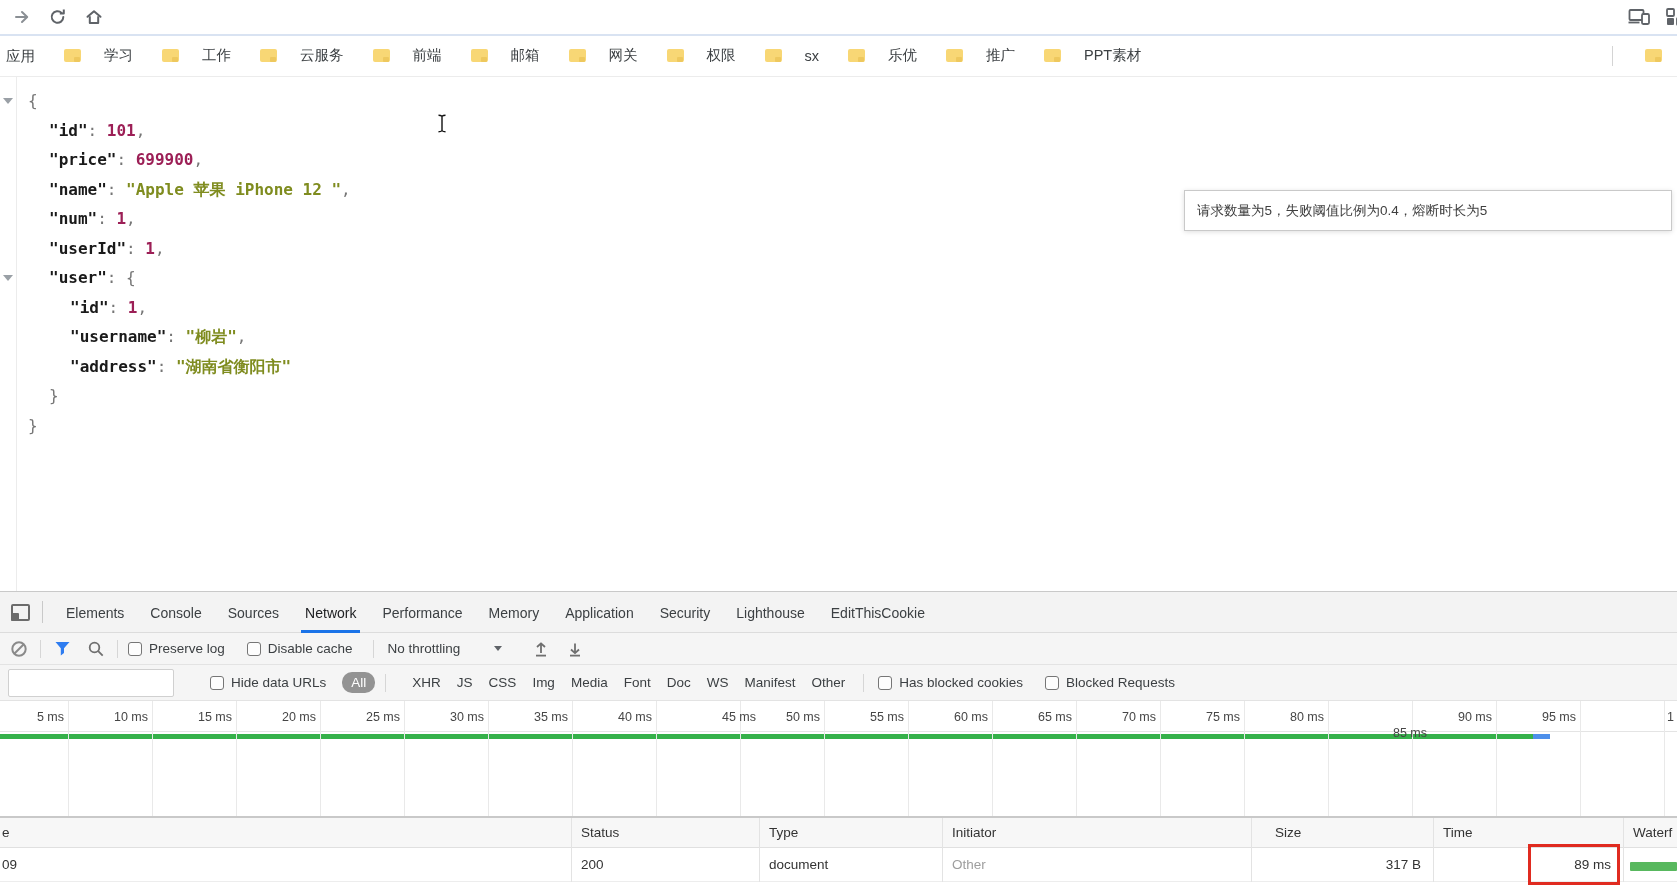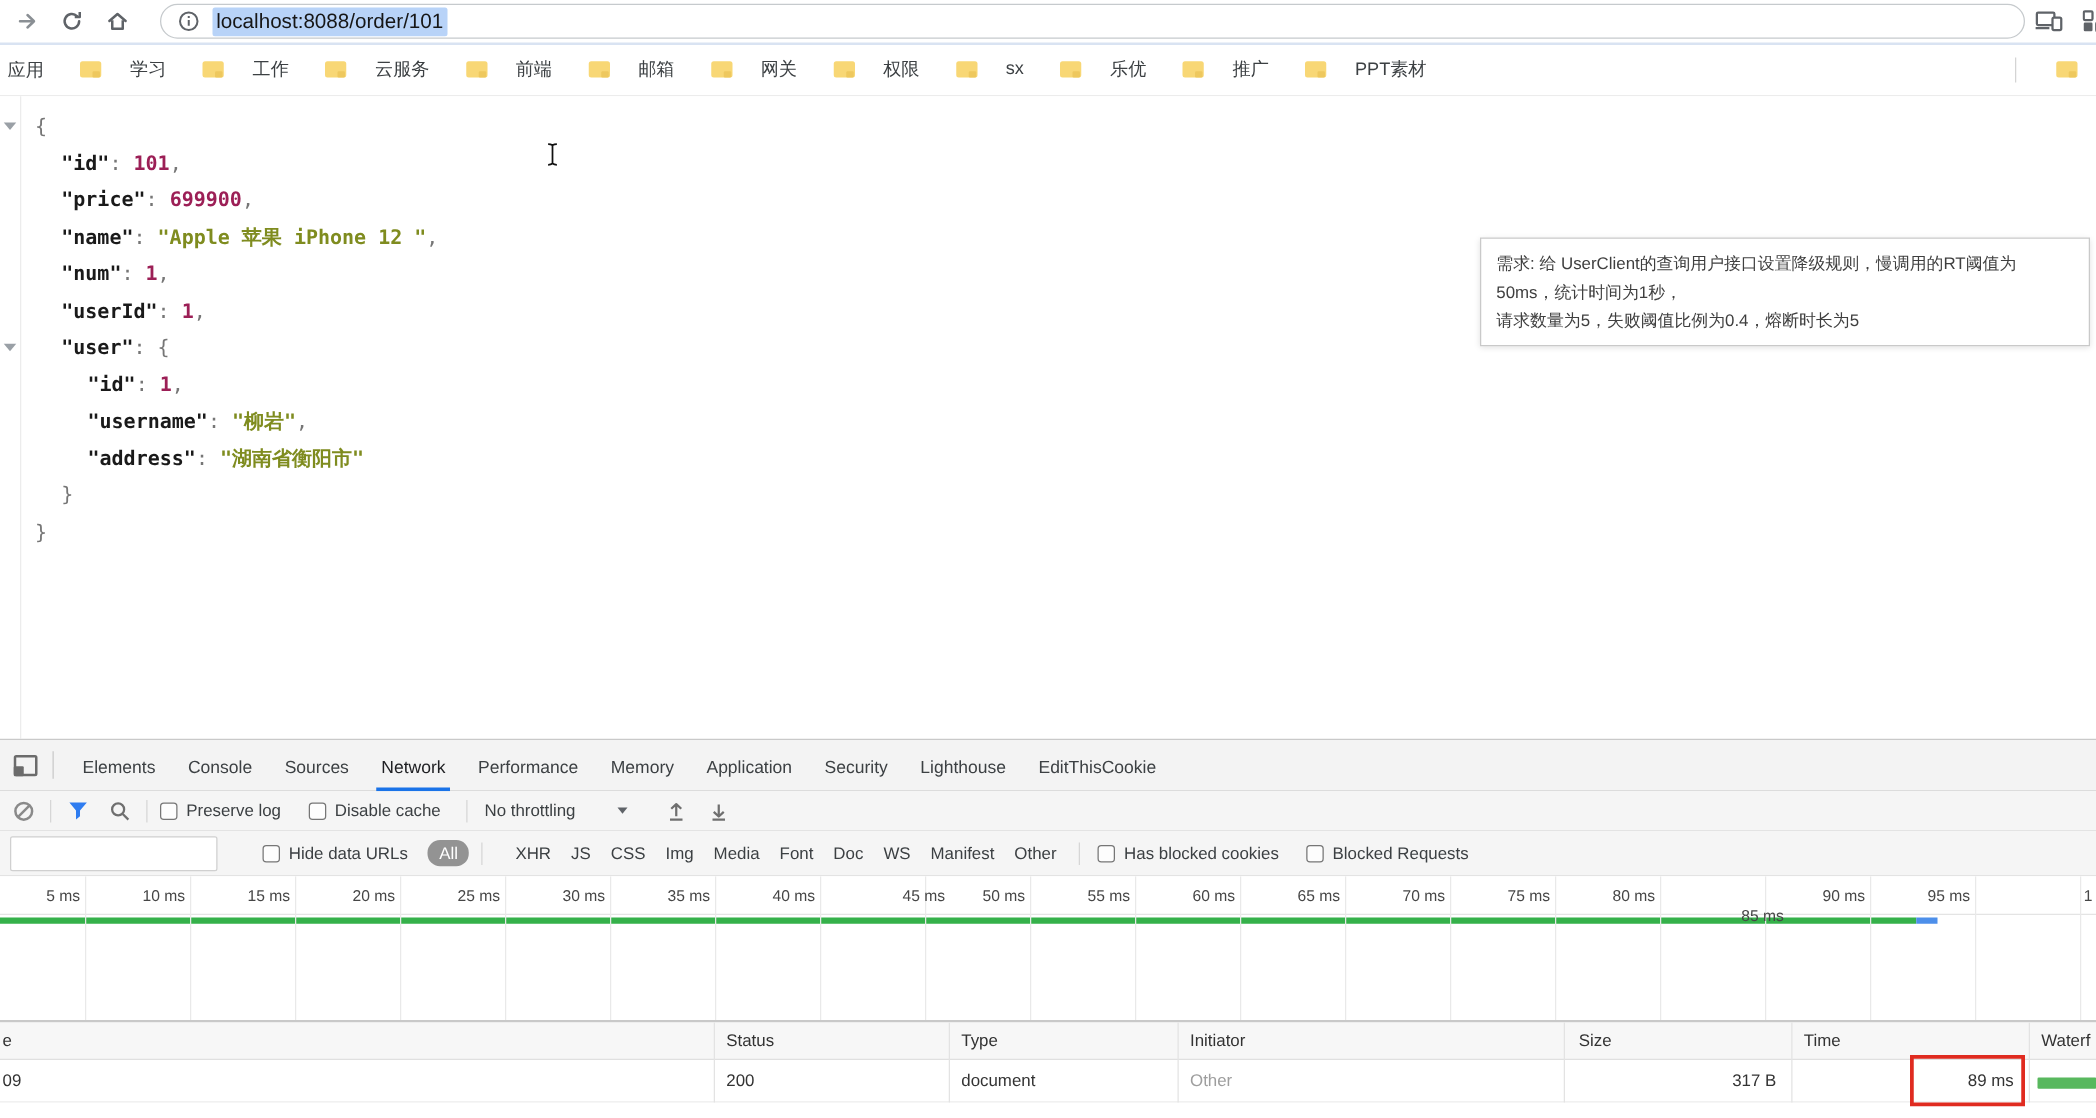--- a/index.html
+++ b/index.html
@@ -108,30 +108,20 @@
           <path d="M15.3 10a5.8 5.8 0 1 1-1.7-4.1" fill="none" stroke="#5f6368" stroke-width="2" stroke-linecap="round"></path>
           <path d="M15.8 2.6v4h-4" fill="none" stroke="#5f6368" stroke-width="2" stroke-linejoin="round"></path>
         </svg>
     </span>
     <span class="nav-ic">
       <svg width="20" height="20" viewBox="0 0 20 20">
           <path d="M3.5 9.8 10 4.2l6.5 5.6" fill="none" stroke="#5f6368" stroke-width="2" stroke-linecap="round" stroke-linejoin="round"></path>
           <path d="M5.8 9.2V16h8.4V9.2" fill="none" stroke="#5f6368" stroke-width="2" stroke-linejoin="round"></path>
         </svg>
     </span>
-    <div class="omnibox">
-      <span class="info-ic">
-        <svg width="18" height="18" viewBox="0 0 18 18">
-            <circle cx="9" cy="9" r="7" fill="none" stroke="#5f6368" stroke-width="1.6"></circle>
-            <rect x="8.2" y="8" width="1.6" height="4.6" fill="#5f6368"></rect>
-            <rect x="8.2" y="4.8" width="1.6" height="1.6" fill="#5f6368"></rect>
-          </svg>
-      </span>
-      <span class="url-sel">localhost:8088/order/101</span>
-    </div>
     <span class="devices-ic">
       <svg width="24" height="20" viewBox="0 0 24 20">
           <rect x="1.5" y="3" width="14" height="10" rx="1" fill="none" stroke="#5f6368" stroke-width="1.8"></rect>
           <path d="M0.5 15.5h11" stroke="#5f6368" stroke-width="1.8"></path>
           <rect x="14" y="7" width="7" height="10" rx="1.2" fill="#fff" stroke="#5f6368" stroke-width="1.8"></rect>
         </svg>
     </span>
     <span class="ext-ic">
       <svg width="18" height="20" viewBox="0 0 18 20">
           <rect x="1" y="2" width="7" height="7" rx="1" fill="none" stroke="#5f6368" stroke-width="1.8"></rect>
@@ -197,21 +187,20 @@
         <div class="jline" style="padding-left: 42px;"><span class="tk-key">"address"</span><span class="tk-pc">: </span><span class="tk-str">"湖南省衡阳市"</span></div>
         <div class="jline" style="padding-left: 21px;"><span class="tk-pc">}</span></div>
         <div class="jline" style="padding-left: 0px;"><span class="tk-pc">}</span></div>
       </div>
     <span class="ibeam">
       <svg width="13" height="19" viewBox="0 0 13 19">
           <path d="M2.5 1.2c2.2 0 3.5 1 3.5 1s1.3-1 3.5-1M6 2.2v14.6M2.5 17.8c2.2 0 3.5-1 3.5-1s1.3 1 3.5 1" fill="none" stroke="#111" stroke-width="1.4"></path>
         </svg>
     </span>
     <div class="note">
-      <div>需求: 给 UserClient的查询用户接口设置降级规则，慢调用的RT阈值为50ms，统计时间为1秒，</div>
       <div>请求数量为5，失败阈值比例为0.4，熔断时长为5</div>
     </div>
   </div>
 
   <div class="devtools">
 
     <div class="dt-tabs">
       <span class="dock-ic"></span>
       <span class="dt-sep"></span>
       <span id="dt-tabs-list" style="display:flex;height:100%;">
@@ -342,21 +331,21 @@
         <div class="tick-label" style="left: 1667px; text-align: left; width: 10px;">1</div>
       </div>
 
     <div class="dt-divider"></div>
 
     <div class="dt-thead">
       <div class="th" style="left:0;width:571px;padding-left:2px">e</div>
       <div class="th" style="left:571px;width:188px">Status</div>
       <div class="th" style="left:759px;width:183px">Type</div>
       <div class="th" style="left:942px;width:309px">Initiator</div>
-      <div class="th num-cell" style="left:1251px;width:182px;justify-content:flex-start;padding-left:12px">Size</div>
+      <div class="th num-cell" style="left:1251px;width:182px;justify-content:flex-start;padding-left:24px">Size</div>
       <div class="th" style="left:1433px;width:190px">Time</div>
       <div class="th" style="left:1623px;width:54px">Waterf</div>
     </div>
 
     <div class="cdiv" style="left:571px"></div>
     <div class="cdiv" style="left:759px"></div>
     <div class="cdiv" style="left:942px"></div>
     <div class="cdiv" style="left:1251px"></div>
     <div class="cdiv" style="left:1433px"></div>
     <div class="cdiv" style="left:1623px"></div>

